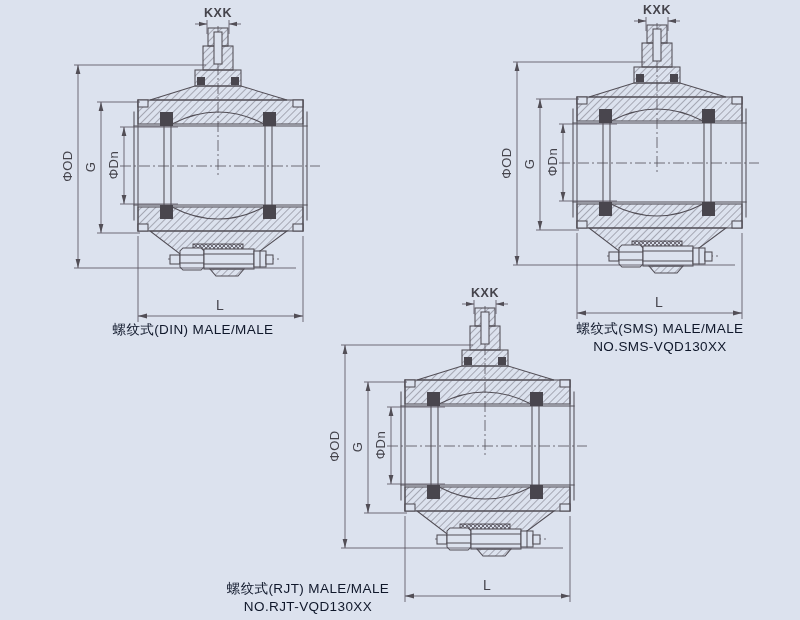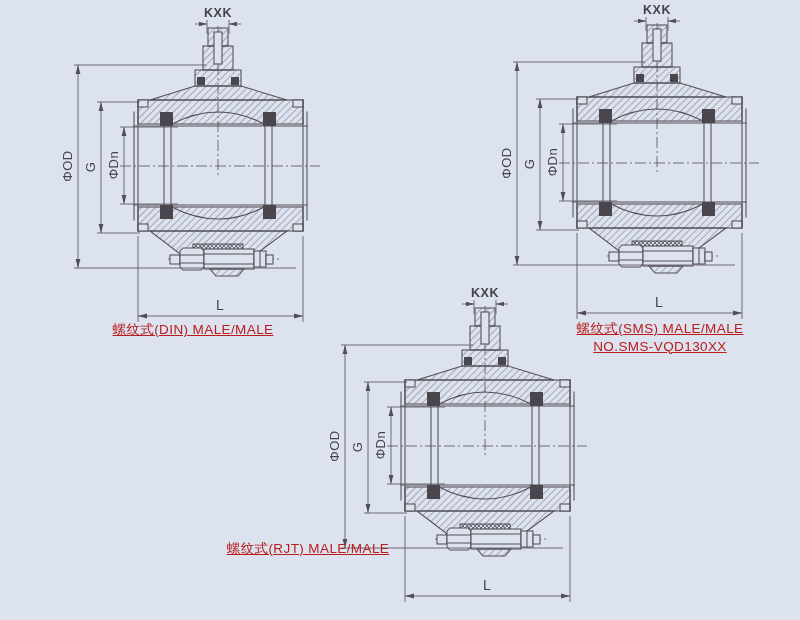--- a/index.html
+++ b/index.html
@@ -1,20 +1,20 @@
 <!DOCTYPE html>
 <html><head>
 <meta charset="utf-8">
 <style>
   html,body{margin:0;padding:0;background:#dce2ee;}
   .canvas{position:relative;width:800px;height:620px;background:#dce2ee;
           font-family:"Liberation Sans",sans-serif;overflow:hidden;}
   .diagram{position:absolute;}
-  .caption{position:absolute;width:300px;text-align:center;color:#b91c1c;
-           font-size:13.5px;line-height:17.5px;letter-spacing:.4px;font-weight:500;text-decoration:underline;}
+  .caption{position:absolute;width:300px;text-align:center;color:#0f172a;
+           font-size:13.5px;line-height:17.5px;letter-spacing:.4px;font-weight:500;}
   .caption .cap-line{display:block;}
   svg text{fill:#45444c;font-family:"Liberation Sans",sans-serif;}
   .dimlabel{font-size:13px;letter-spacing:.5px;}
   .kxk{font-size:12.5px;font-weight:bold;letter-spacing:.6px;}
   .Llabel{font-size:14px;}
   
   .ln{stroke:#524e56;fill:none;stroke-width:1.05;stroke-linecap:square;}
   .thin{stroke:#5a5661;stroke-width:.85;fill:none;}
   .hatch{fill:url(#hatch);stroke:#524e56;stroke-width:1.05;}
   .knurlf{fill:url(#knurl);stroke:#524e56;stroke-width:1;}
@@ -147,17 +147,18 @@
   </div>
 
   <svg class="diagram" style="left:297px;top:280px" width="330" height="330" viewBox="0 0 330 330">
     <use href="#valve-body" xlink:href="#valve-body"></use>
     <text class="kxk" x="188" y="17" text-anchor="middle">KXK</text>
     <text class="dimlabel" x="42" y="166" text-anchor="middle" transform="rotate(-90 42 166)">ΦOD</text>
     <text class="dimlabel" x="65" y="167" text-anchor="middle" transform="rotate(-90 65 167)">G</text>
     <text class="dimlabel" x="88" y="165" text-anchor="middle" transform="rotate(-90 88 165)">ΦDn</text>
     <text class="Llabel" x="190" y="310" text-anchor="middle">L</text>
   </svg>
-  <div class="caption" style="left:158px;top:540px">
+  <div class="caption" style="left:158px;top:580px">
     <span class="cap-line">螺纹式(RJT) MALE/MALE</span>
+    <span class="cap-line">NO.RJT-VQD130XX</span>
   </div>
 
 </div>
 
 </body></html>

